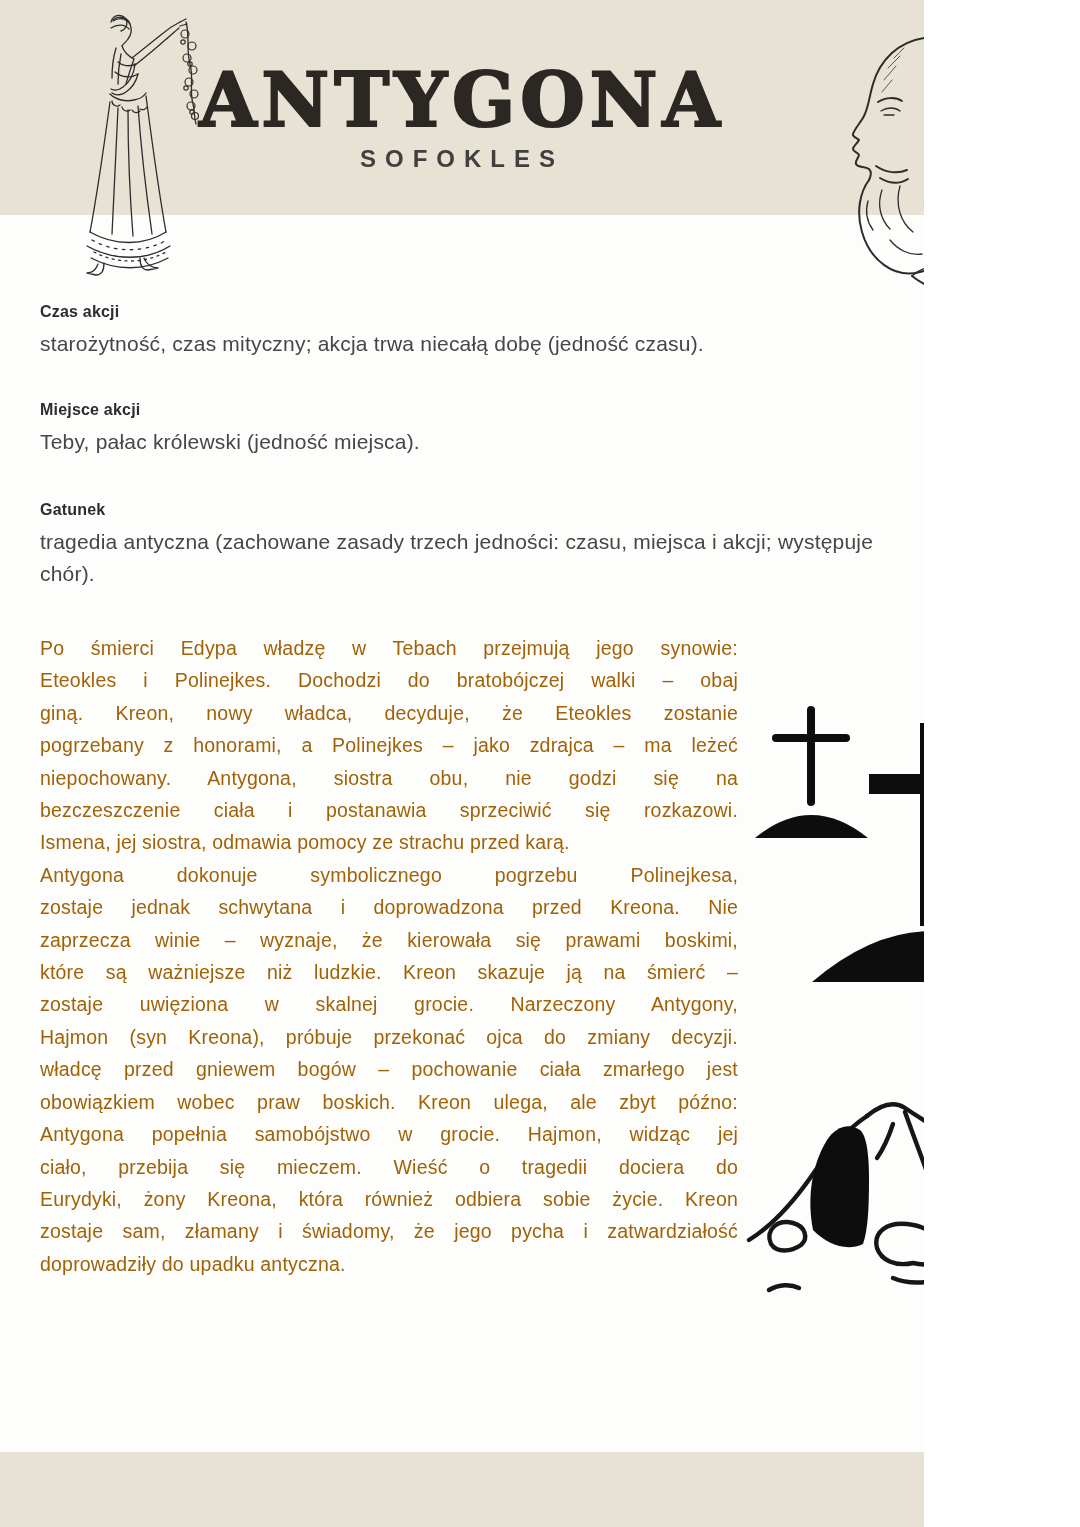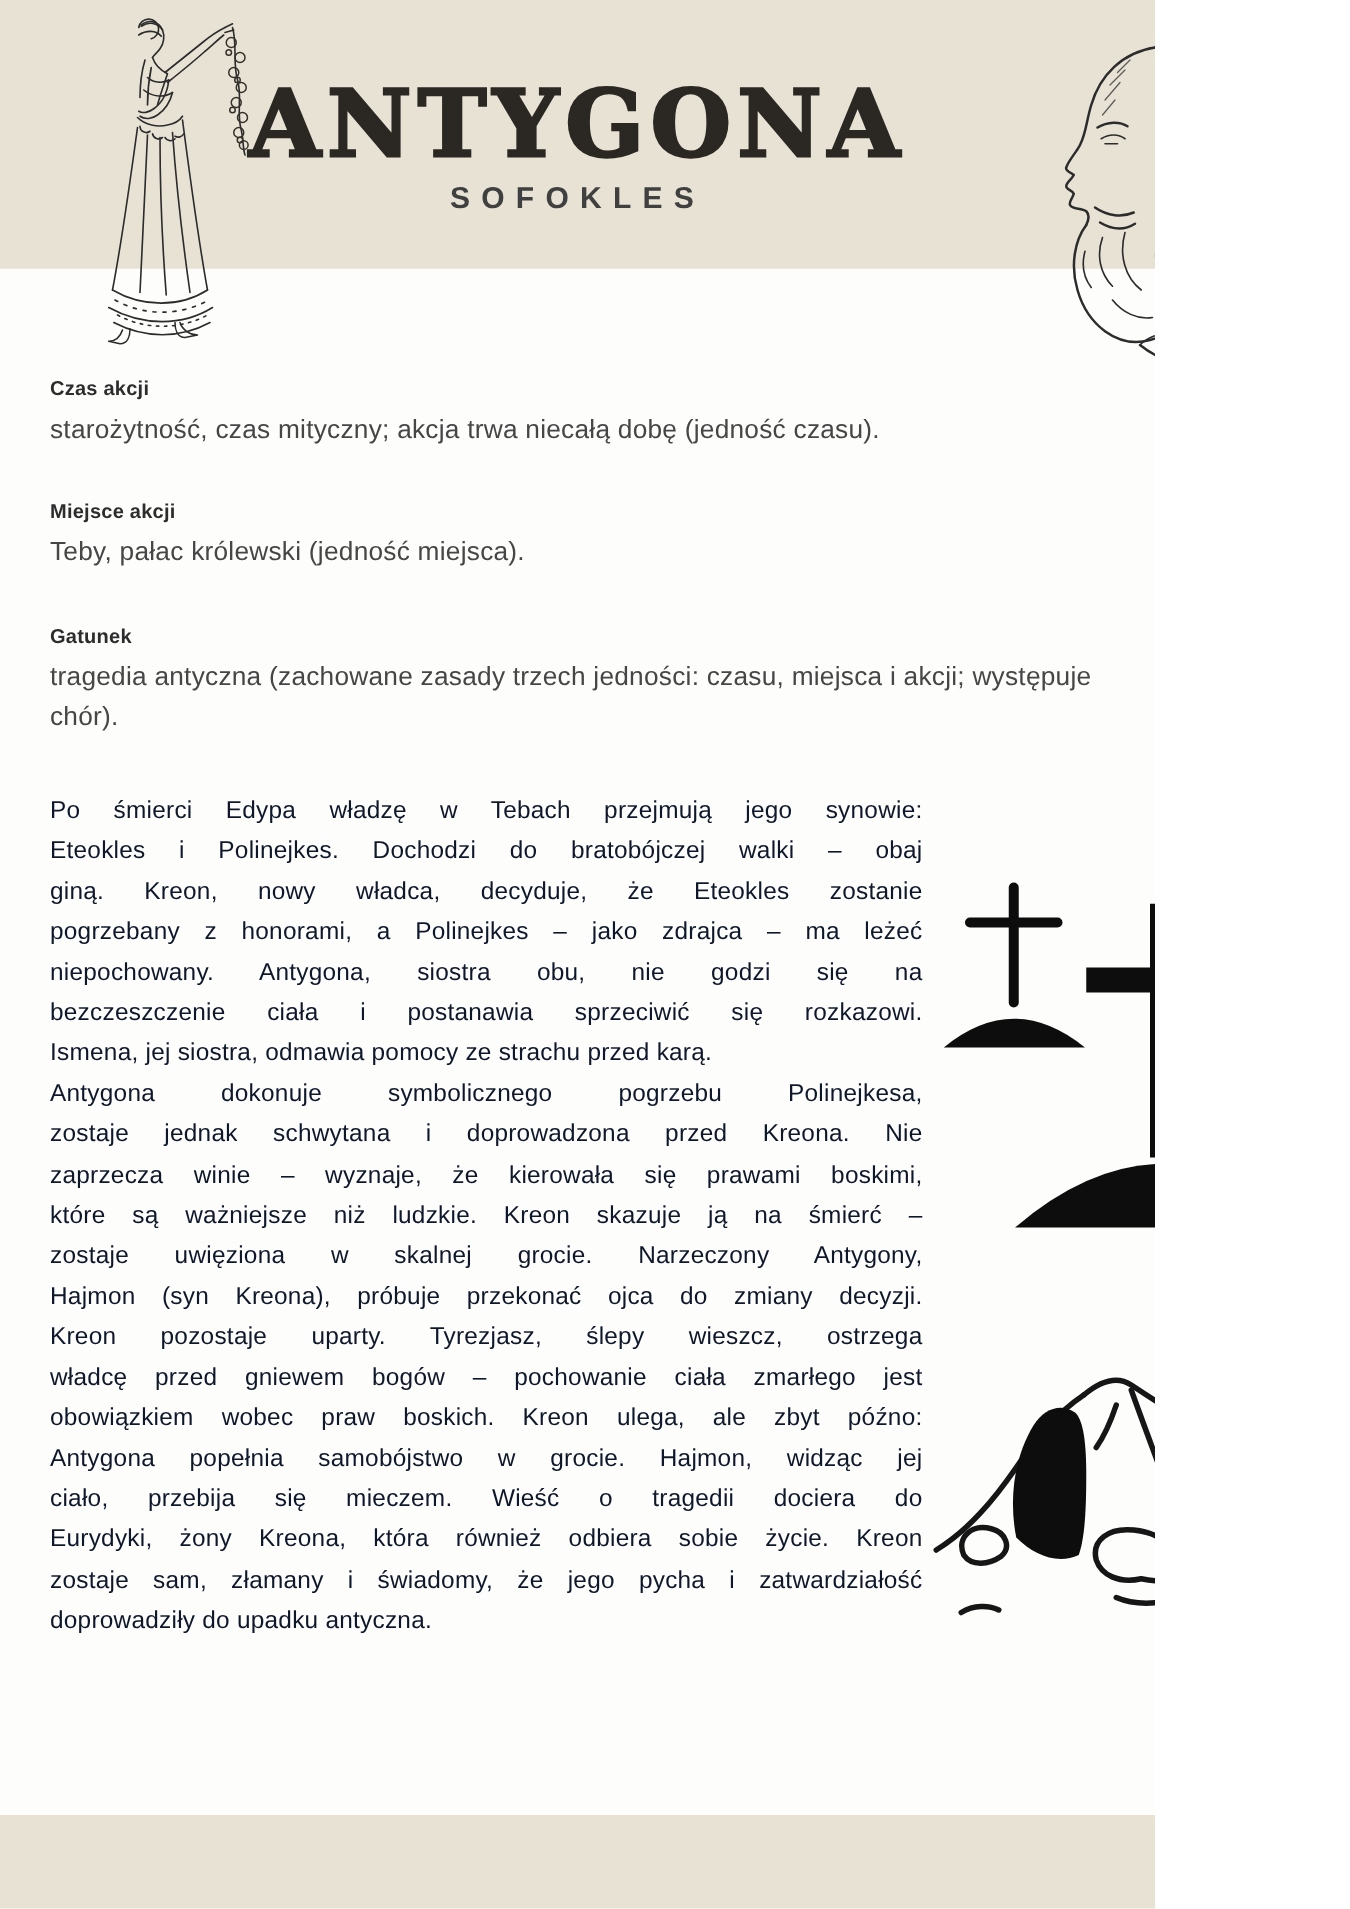--- a/index.html
+++ b/index.html
@@ -37,21 +37,21 @@
   .section{position:absolute;left:40px;width:980px;color:#464646;}
   .section h2{
     margin:0;font-size:16px;font-weight:700;color:#2d2d2d;
     line-height:32px;letter-spacing:.2px;
   }
   .section .bline{font-size:21px;line-height:32.4px;letter-spacing:.2px;}
   .sec-1{top:296px;}
   .sec-2{top:394px;}
   .sec-3{top:494px;}
 
-  .summary{position:absolute;left:40px;top:632px;width:698px;color:#0f172a;}
+  .summary{position:absolute;left:40px;top:632px;width:698px;color:#a16207;}
   .jline{
     font-size:19.5px;line-height:32.4px;letter-spacing:.2px;
     text-align:justify;text-align-last:justify;
   }
   .jline.plain{text-align-last:left;}
 
   svg .ln{fill:none;stroke:#2c2c2c;stroke-width:2;stroke-linecap:round;stroke-linejoin:round;}
   svg .ln-thin{fill:none;stroke:#2c2c2c;stroke-width:1.3;stroke-linecap:round;stroke-linejoin:round;}
   svg .ln-hatch{fill:none;stroke:#2c2c2c;stroke-width:1;stroke-linecap:round;opacity:.75;}
   svg .cave-ln{fill:none;stroke:#161616;stroke-width:4.4;stroke-linecap:round;stroke-linejoin:round;}
@@ -177,21 +177,20 @@
     <div class="jline">pogrzebany z honorami, a Polinejkes – jako zdrajca – ma leżeć</div>
     <div class="jline">niepochowany. Antygona, siostra obu, nie godzi się na</div>
     <div class="jline">bezczeszczenie ciała i postanawia sprzeciwić się rozkazowi.</div>
     <div class="jline plain">Ismena, jej siostra, odmawia pomocy ze strachu przed karą.</div>
     <div class="jline">Antygona dokonuje symbolicznego pogrzebu Polinejkesa,</div>
     <div class="jline">zostaje jednak schwytana i doprowadzona przed Kreona. Nie</div>
     <div class="jline">zaprzecza winie – wyznaje, że kierowała się prawami boskimi,</div>
     <div class="jline">które są ważniejsze niż ludzkie. Kreon skazuje ją na śmierć –</div>
     <div class="jline">zostaje uwięziona w skalnej grocie. Narzeczony Antygony,</div>
     <div class="jline">Hajmon (syn Kreona), próbuje przekonać ojca do zmiany decyzji.</div>
-    <div class="jline">Kreon pozostaje uparty. Tyrezjasz, ślepy wieszcz, ostrzega</div>
     <div class="jline">władcę przed gniewem bogów – pochowanie ciała zmarłego jest</div>
     <div class="jline">obowiązkiem wobec praw boskich. Kreon ulega, ale zbyt późno:</div>
     <div class="jline">Antygona popełnia samobójstwo w grocie. Hajmon, widząc jej</div>
     <div class="jline">ciało, przebija się mieczem. Wieść o tragedii dociera do</div>
     <div class="jline">Eurydyki, żony Kreona, która również odbiera sobie życie. Kreon</div>
     <div class="jline">zostaje sam, złamany i świadomy, że jego pycha i zatwardziałość</div>
     <div class="jline plain">doprowadziły do upadku antyczna.</div>
   </div>
 
   <svg class="illu illu-graves" width="302" height="292" viewBox="0 0 302 292">

